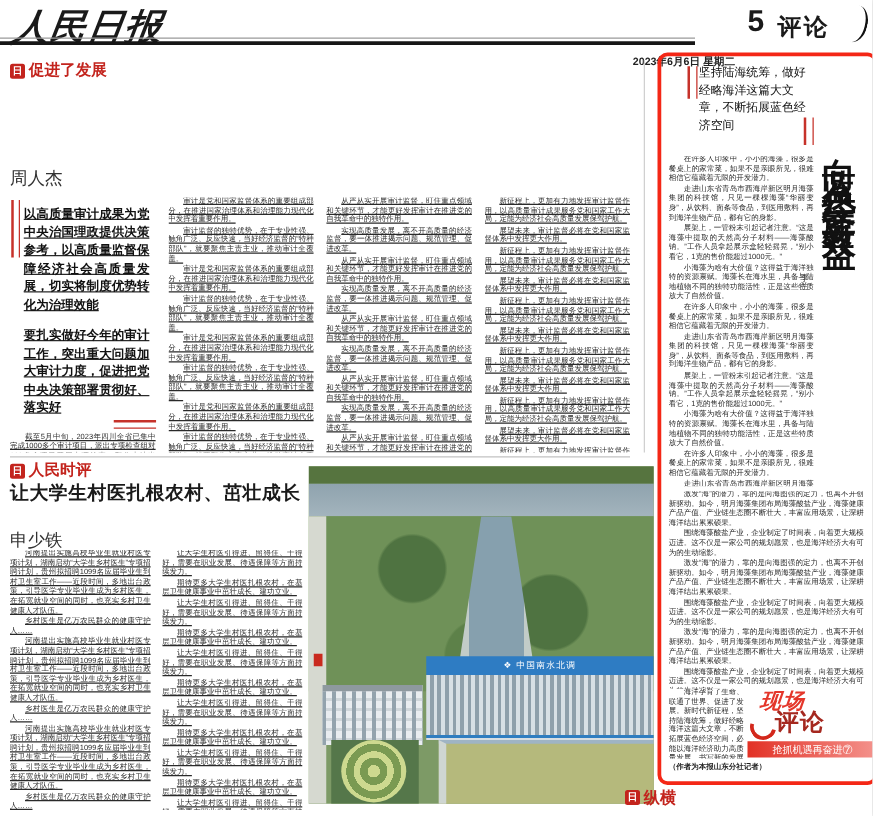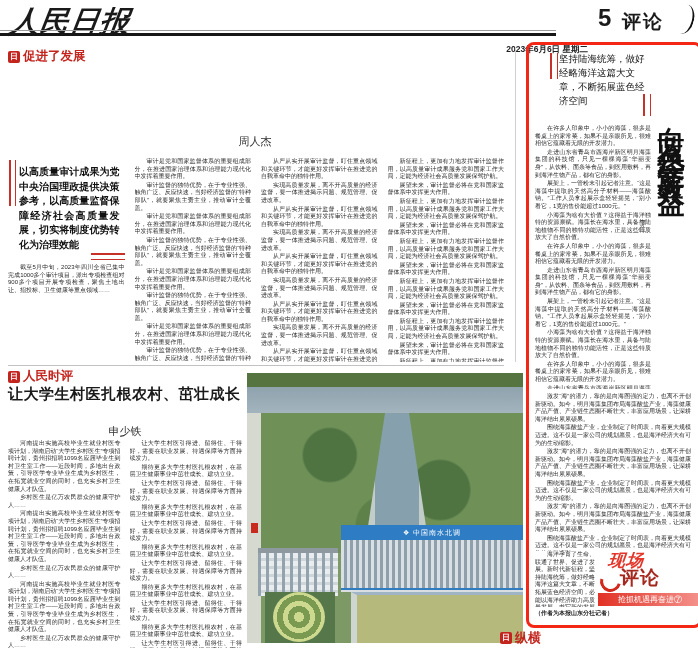--- a/index.html
+++ b/index.html
@@ -16,23 +16,23 @@
   .page-sec{position:absolute;left:622px;top:9px;font-size:19px;font-weight:900;letter-spacing:2px;}
   .paren-arc{position:absolute;left:674px;top:4px;width:18px;height:30px;border-right:2.5px solid #111;
              border-radius:50%;transform:rotate(14deg);}
   
   .sec-head{position:absolute;display:flex;align-items:center;gap:3px;color:#c3241d;font-weight:900;}
   .sec-logo{display:inline-block;width:12px;height:12px;background:#c3241d;color:#fff;border-radius:2px;
             font-size:8px;line-height:12px;text-align:center;font-weight:900;}
   
   .headline1{position:absolute;left:8px;top:64px;width:494px;text-align:center;
              font-size:31px;font-weight:900;letter-spacing:2px;}
-  .byline{position:absolute;text-align:center;font-size:11px;color:#333;}
+  .byline{position:absolute;text-align:left;font-size:14px;color:#333;}
   .obs-cols{position:absolute;left:8px;top:158px;width:496px;height:204px;display:flex;gap:10px;}
-  .col{flex:1;overflow:hidden;font-size:6px;line-height:7.6px;text-align:justify;color:#2a2a2a;}
+  .col{flex:1;overflow:hidden;font-size:6px;line-height:7.6px;text-align:justify;color:#2a2a2a;text-decoration:underline;}
   .col p{margin:0 0 1px;text-indent:2em;}
   .quote{position:relative;padding:7px 5px 8px 11px;font-size:10px;line-height:14.5px;
          font-weight:700;color:#111;margin-bottom:4px;}
   .quote .brk-tl{position:absolute;left:1px;top:2px;width:4px;height:46px;
                  border-left:2px solid #c6322a;border-right:1px solid #c6322a;}
   .quote .brk-br{position:absolute;right:0;bottom:0;width:34px;height:4px;
                  border-top:2px solid #c6322a;border-bottom:1px solid #c6322a;}
   .quote-p2{margin-top:10px;}
   .obs-rule{position:absolute;left:8px;top:365px;width:496px;height:1px;background:#c2c2c2;}
   .v-rule{position:absolute;left:515px;top:48px;width:1px;height:314px;background:#d0d0d0;}
@@ -126,20 +126,21 @@
   <div class="sec-head obs-head">
     <span class="sec-logo">日</span>
     <span>促进了发展</span>
   </div>
   <div class="byline" style="left:8px;top:134px;width:494px;">周人杰</div>
   <div class="obs-cols">
     <div class="col">
       <div class="quote">
         <span class="brk-tl"></span>
         <div>以高质量审计成果为党中央治国理政提供决策参考，以高质量监督保障经济社会高质量发展，切实将制度优势转化为治理效能</div>
+        <div class="quote-p2">要扎实做好今年的审计工作，突出重大问题加大审计力度，促进把党中央决策部署贯彻好、落实好</div>
         <span class="brk-br"></span>
       </div>
       <div>
           <p>截至5月中旬，2023年四川全省已集中完成1000多个审计项目，派出专项检查组对900多个项目开展专项检查，聚焦土地出让、招投标、卫生健康等重点领域……</p>
         </div>
     </div>
     <div class="col">
         <p>审计是党和国家监督体系的重要组成部分，在推进国家治理体系和治理能力现代化中发挥着重要作用。</p>
         <p>审计监督的独特优势，在于专业性强、触角广泛、反应快速，当好经济监督的“特种部队”，就要聚焦主责主业，推动审计全覆盖。</p>
         <p>审计是党和国家监督体系的重要组成部分，在推进国家治理体系和治理能力现代化中发挥着重要作用。</p>

